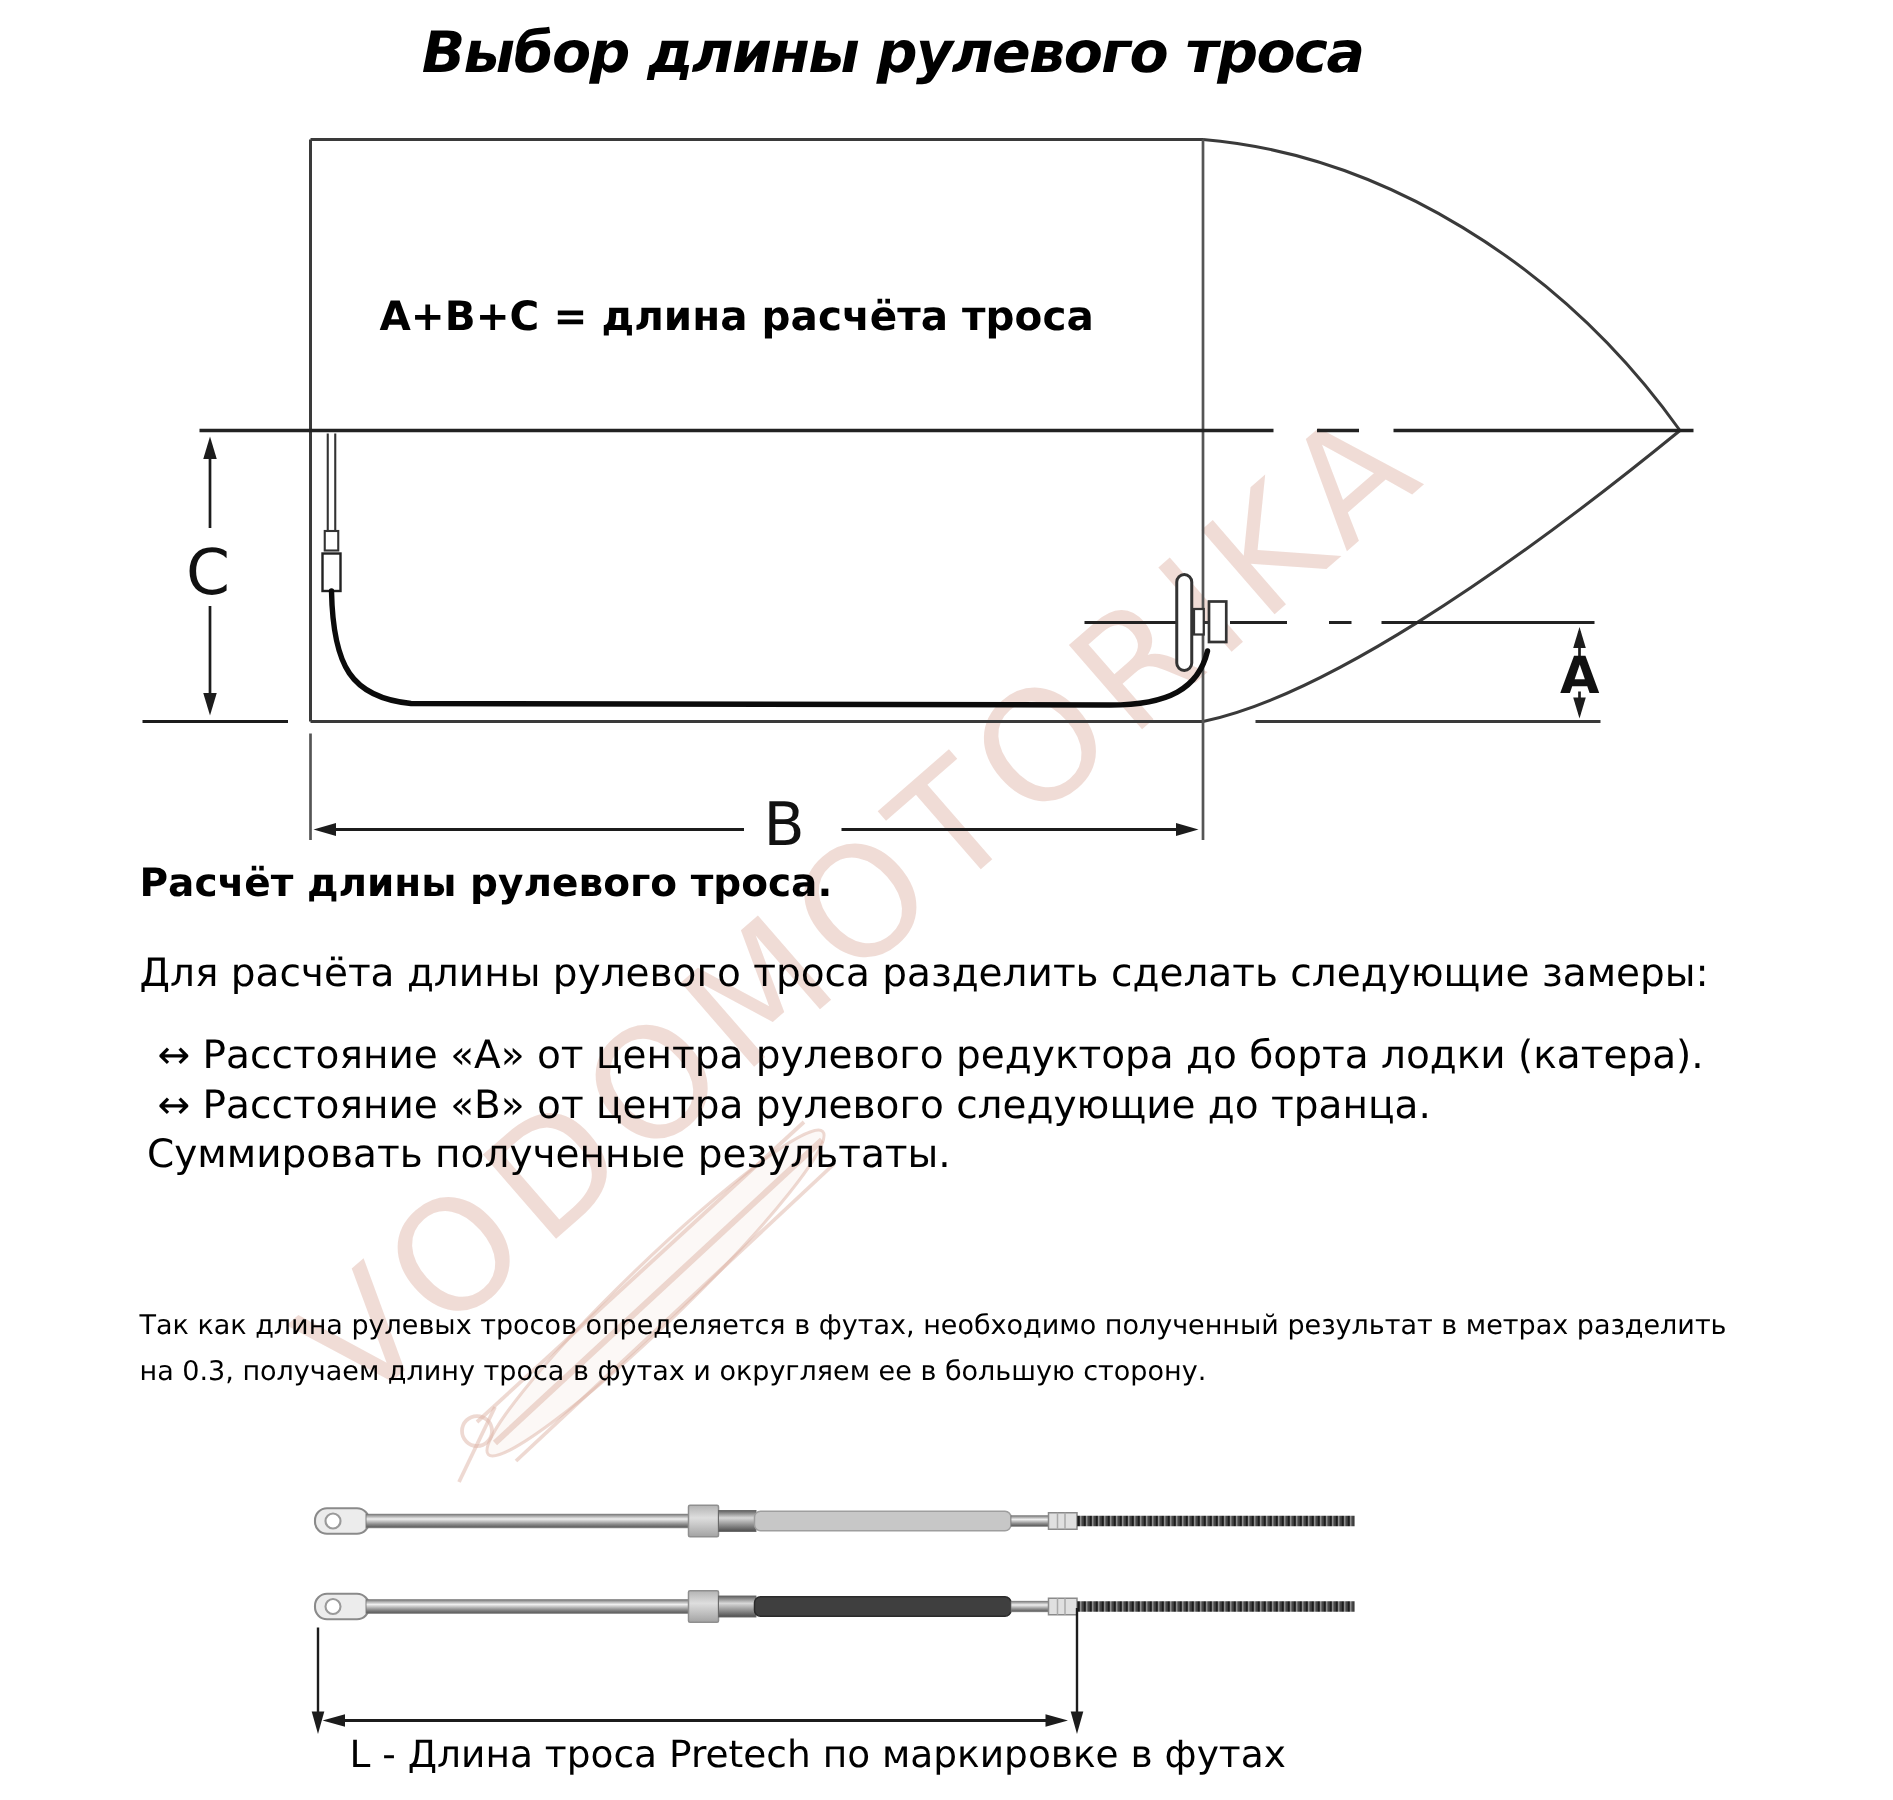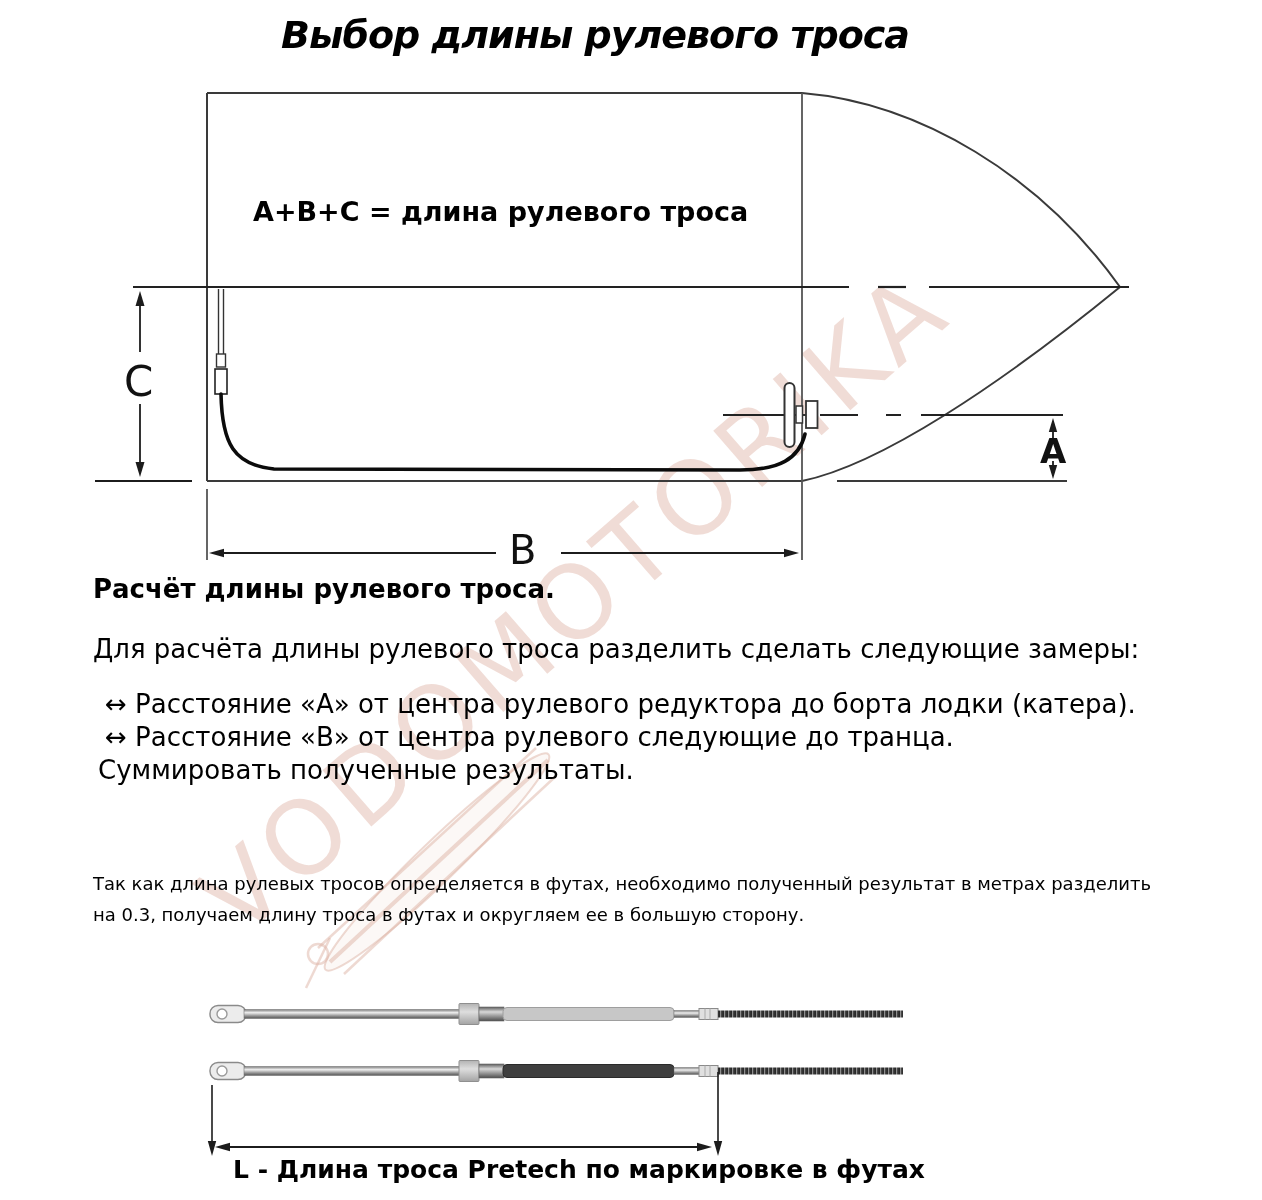--- a/index.html
+++ b/index.html
@@ -17,21 +17,21 @@
   .dim-label{line-height:1;color:#111;}
   .dim-c{left:124px;top:361px;font-size:42px;}
   .dim-b{left:509px;top:530px;font-size:40px;}
   .dim-a{left:1040px;top:434px;font-size:34px;font-weight:bold;}
   .heading{left:93px;top:574px;font-size:26px;font-weight:bold;}
   .intro{left:93px;top:634px;font-size:26px;}
   .items{left:98px;top:688px;width:1060px;font-size:26px;line-height:33px;}
   .items .item{text-indent:7px;}
   .sum-note{text-indent:0;}
   .conversion{left:93px;top:868px;width:1080px;font-size:18px;line-height:31px;}
-  .l-caption{left:233px;top:1155px;font-size:25px;font-weight:bold;}
+  .l-caption{left:233px;top:1155px;font-size:25px;font-weight:normal;}
   .watermark-text{
     left:45px;top:543px;width:1060px;text-align:center;
     font-size:102px;letter-spacing:8px;font-weight:normal;
     color:rgba(205,140,120,0.30);
     transform:rotate(-41deg);
     white-space:nowrap;z-index:0;
   }
   svg.diagram{left:0;top:0;z-index:1;}
   .txt{z-index:2;}
 </style>
@@ -169,21 +169,21 @@
     <polygon points="212,1156 207.8,1141 216.2,1141" stroke="none"></polygon>
     <polygon points="718,1156 713.8,1141 722.2,1141" stroke="none"></polygon>
     <line x1="226" y1="1147" x2="701" y2="1147" stroke-width="2"></line>
     <polygon points="215,1147 230,1142.8 230,1151.2" stroke="none"></polygon>
     <polygon points="712,1147 697,1142.8 697,1151.2" stroke="none"></polygon>
   </g>
 </svg>
 
 <div class="abs txt page-title">Выбор длины рулевого троса</div>
 
-<div class="abs txt formula">A+B+C = длина рулевого троса</div>
+<div class="abs txt formula">A+B+C = длина расчёта троса</div>
 
 <div class="abs txt dim-label dim-c">C</div>
 <div class="abs txt dim-label dim-b">B</div>
 <div class="abs txt dim-label dim-a">A</div>
 
 <div class="abs txt heading">Расчёт длины рулевого троса.</div>
 
 <div class="abs txt intro">Для расчёта длины рулевого троса разделить сделать следующие замеры:</div>
 
 <div class="abs txt items">

